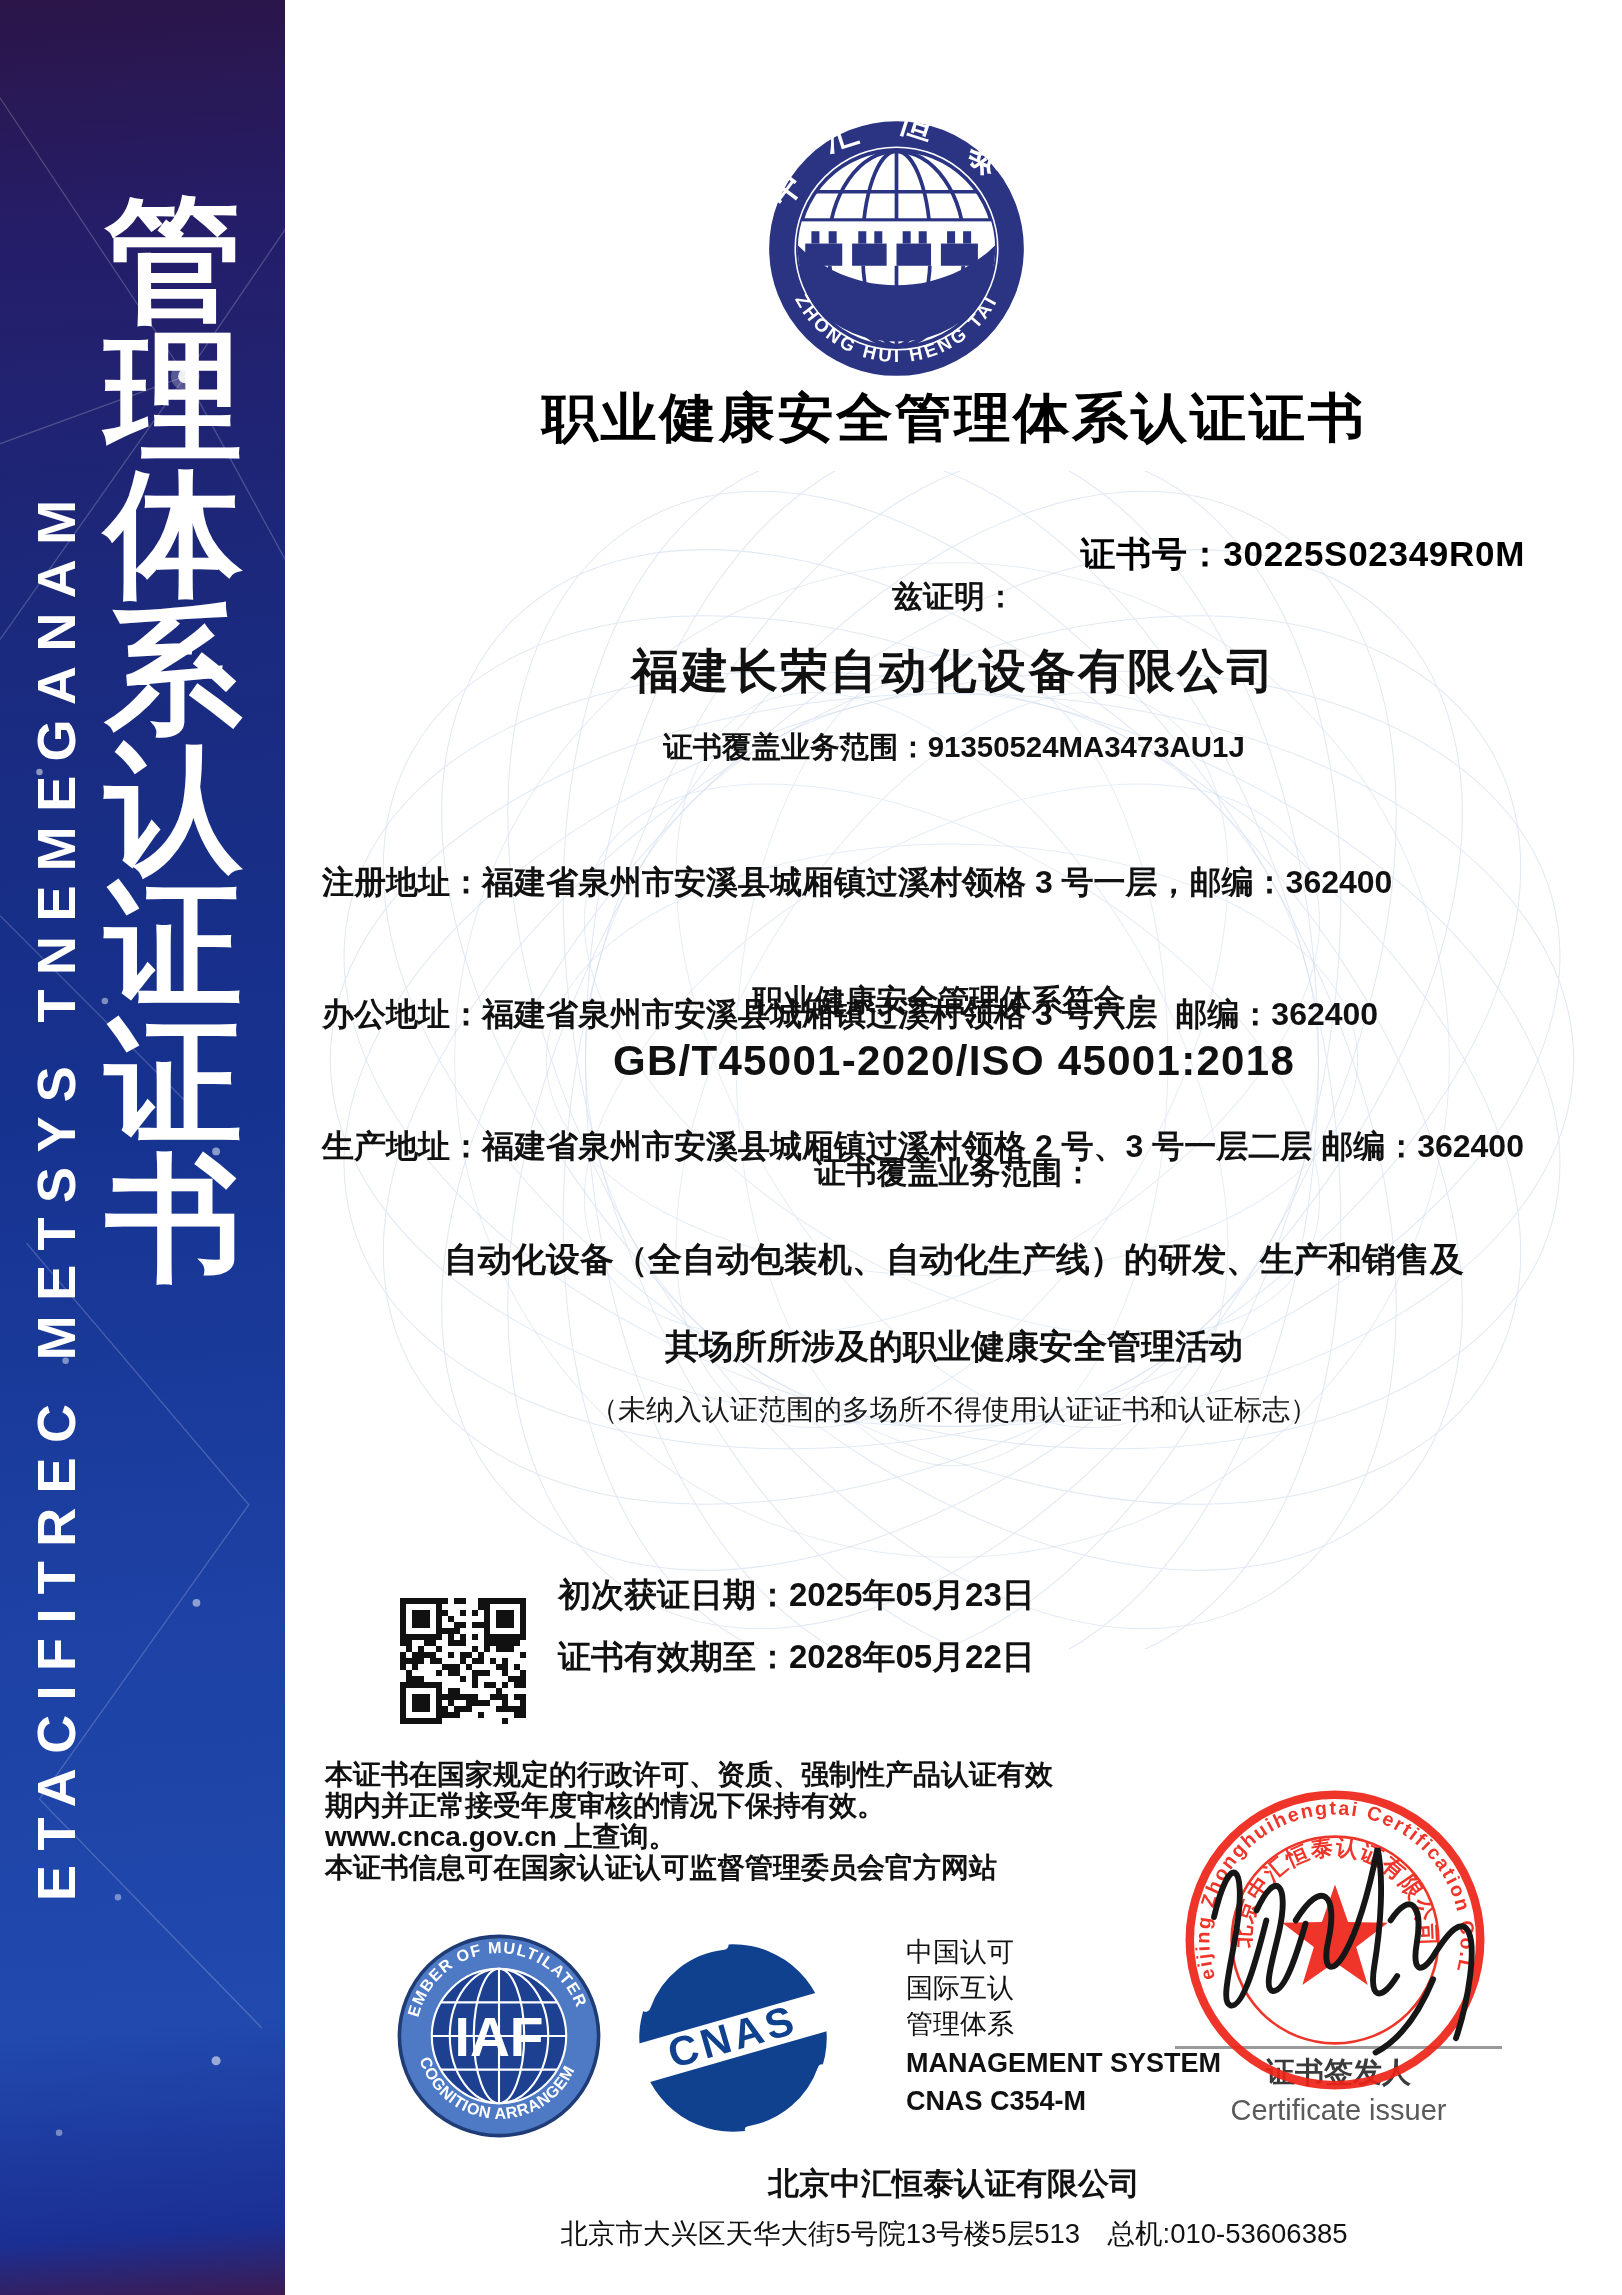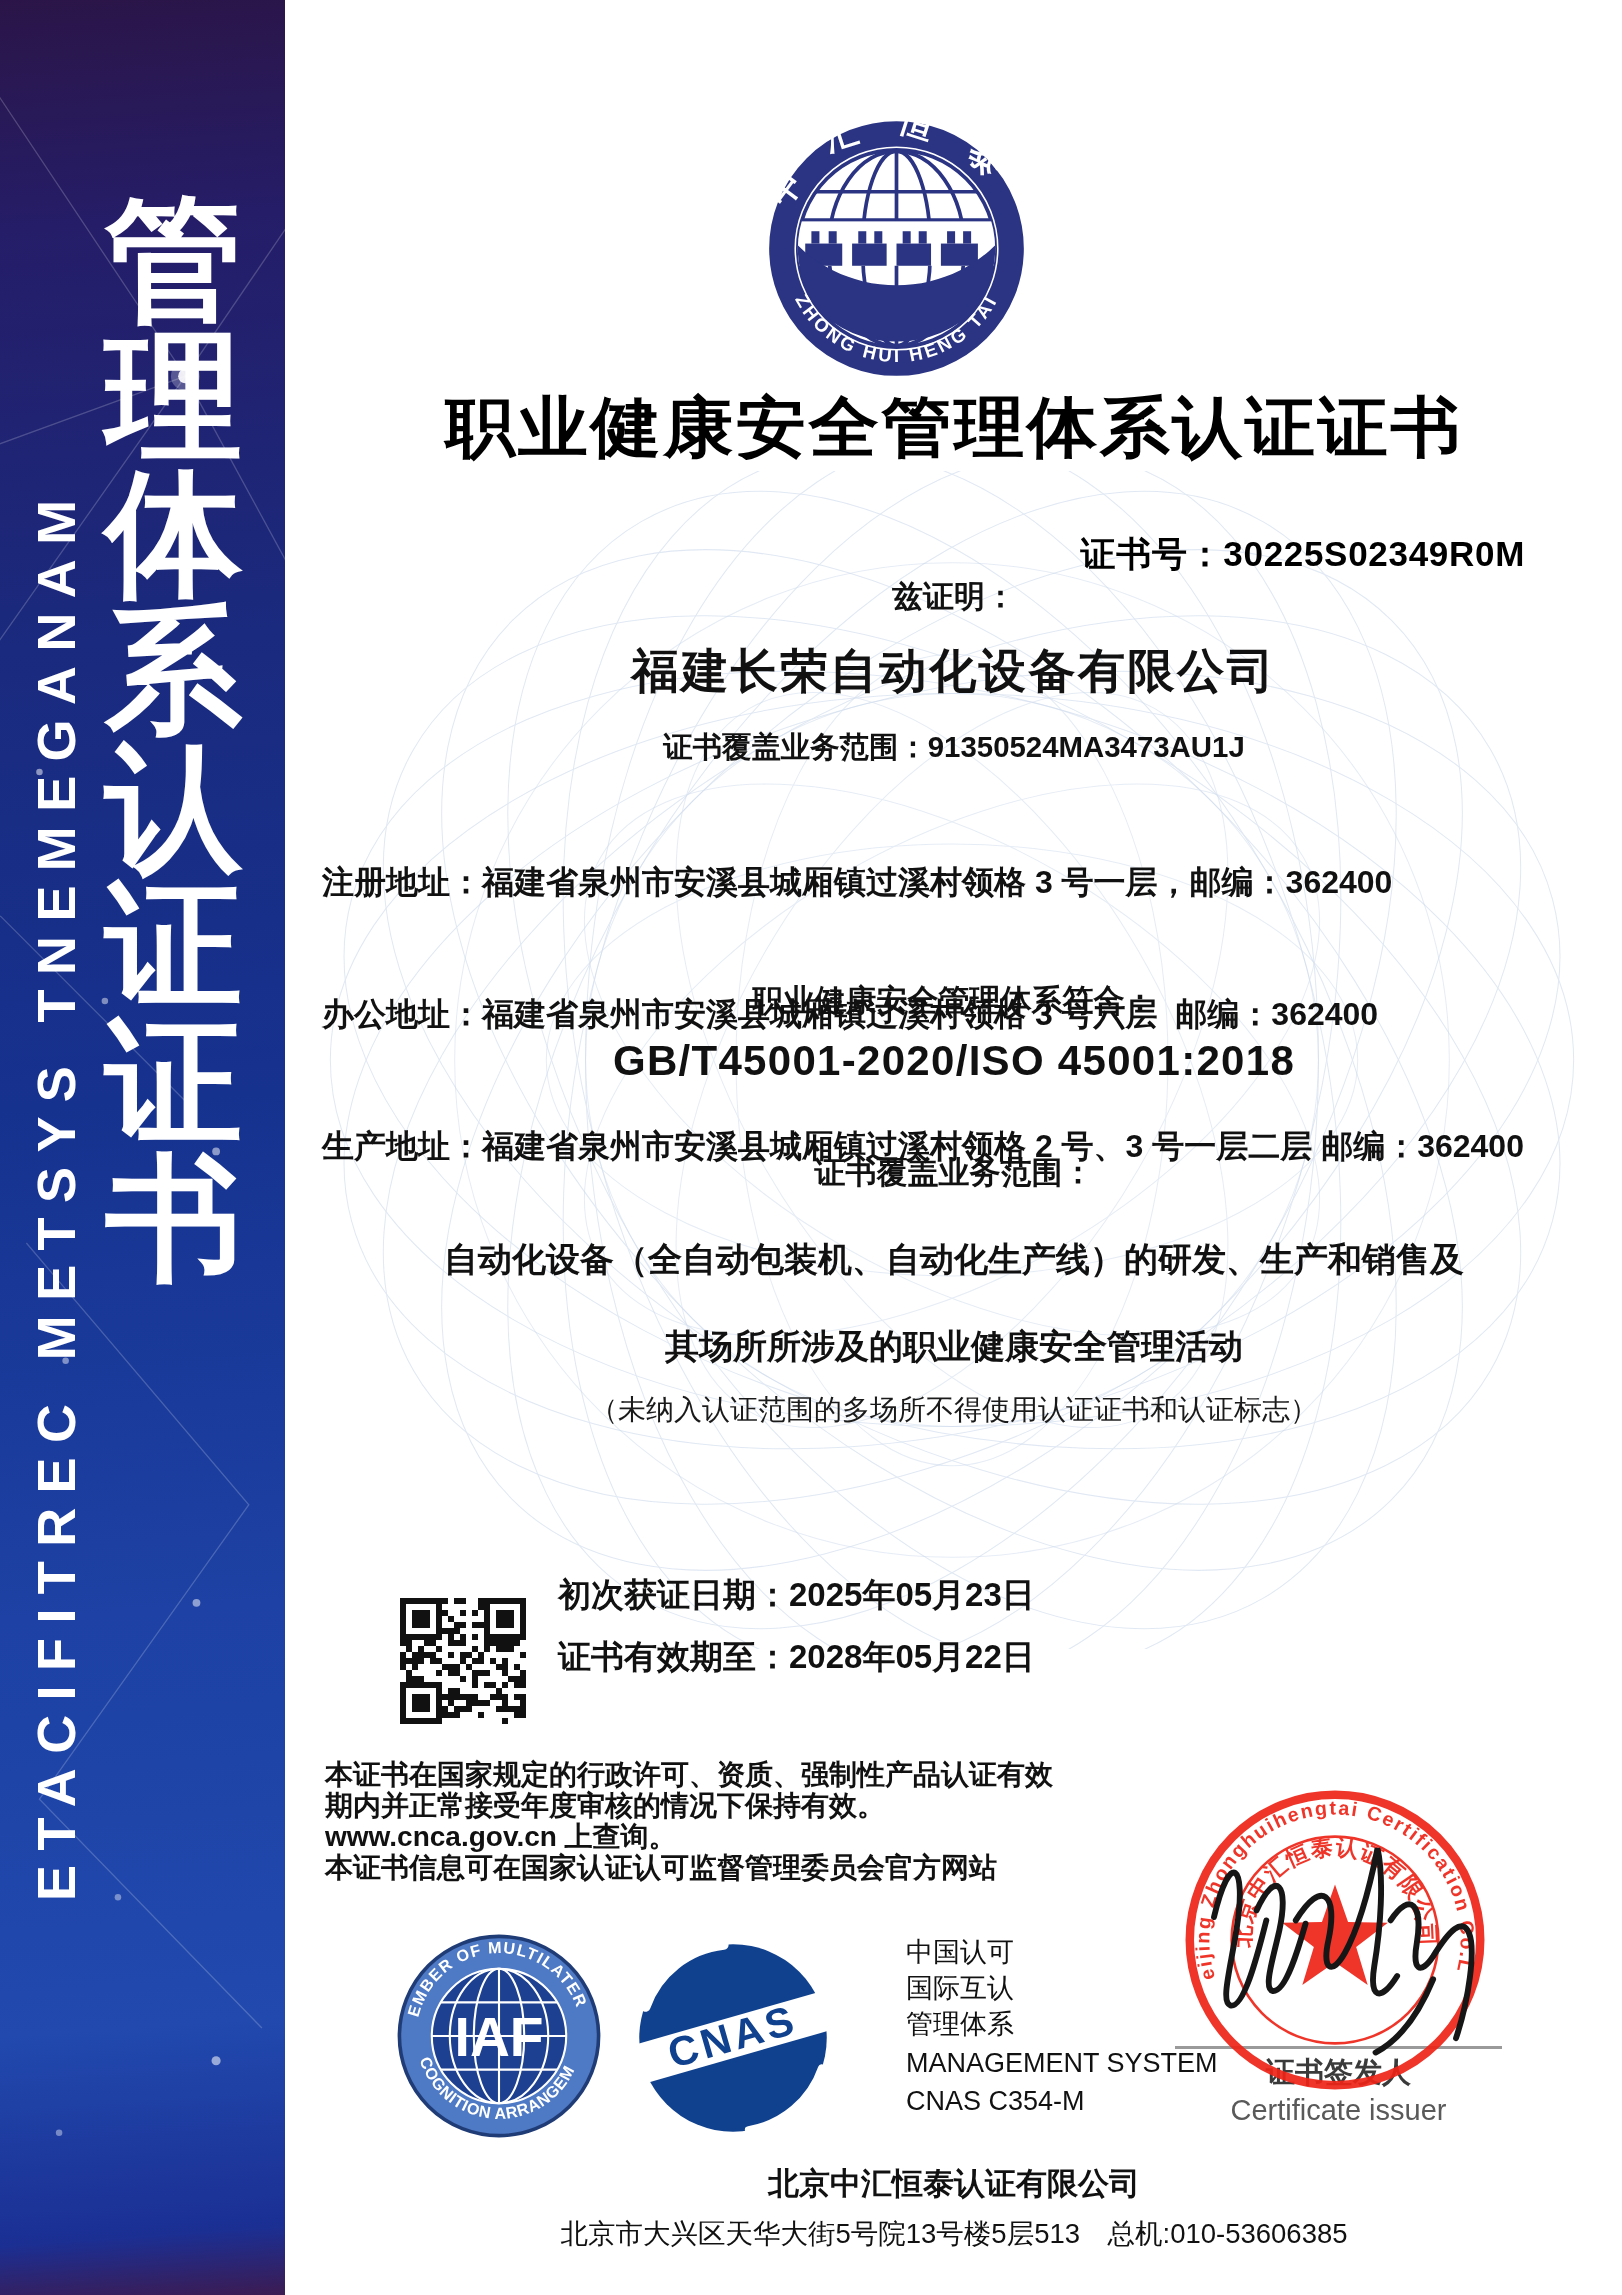--- a/index.html
+++ b/index.html
@@ -25,21 +25,21 @@
   .sidebar-en{
     position:absolute;left:25px;top:1901px;transform:rotate(-90deg);
     transform-origin:0 0;white-space:nowrap;color:#ffffff;
     font-size:54px;font-weight:700;letter-spacing:14.4px;
   }
   
   .guilloche{position:absolute;left:314px;top:471px;pointer-events:none;}
   
   .cblock{position:absolute;left:285px;width:1338px;text-align:center;}
   .logo-wrap{position:absolute;left:767px;top:119px;}
-  .title{top:383px;font-size:66px;font-weight:900;letter-spacing:2.6px;color:#000;}
+  .title{top:383px;font-size:53px;font-weight:900;letter-spacing:2.6px;color:#000;}
   .title>span{display:inline-block;transform:scaleX(1.06);}
   .certno{position:absolute;left:285px;top:531px;width:1240px;text-align:right;
     font-size:35px;font-weight:700;color:#000;letter-spacing:0.7px;}
   .certify{top:576px;font-size:31px;font-weight:600;}
   .company{top:640px;font-size:47px;font-weight:800;letter-spacing:2.6px;}
   .credit{top:728px;font-size:29.4px;font-weight:600;}
   .addresses{position:absolute;left:322px;top:772px;width:1269px;
     font-size:32px;line-height:44px;font-weight:600;text-align:left;white-space:pre-wrap;}
   .stdintro{top:980px;font-size:31px;font-weight:700;}
   .standard{top:1037px;font-size:42px;font-weight:800;letter-spacing:1.3px;}
@@ -50,21 +50,21 @@
   .qr{position:absolute;left:400px;top:1598px;width:126px;height:126px;}
   .dates{position:absolute;left:558px;top:1578px;text-align:left;}
   .dates div{font-size:33px;font-weight:600;line-height:33px;}
   .dates div + div{margin-top:29px;}
   .notice{position:absolute;left:325px;top:1759px;width:785px;text-align:left;
     font-size:28px;line-height:31px;font-weight:600;color:#111;}
   .iaf-wrap{position:absolute;left:397px;top:1934px;}
   .cnas-wrap{position:absolute;left:633px;top:1938px;}
   .accr{position:absolute;left:906px;top:1934px;text-align:left;}
   .accr .cnline{font-size:27px;line-height:36px;font-weight:500;color:#111;}
-  .accr .enline{font-size:27px;line-height:34px;font-weight:400;color:#111;margin-top:3.9px;}
+  .accr .enline{font-size:27px;line-height:34px;font-weight:700;color:#111;margin-top:3.9px;}
   .stamp-wrap{position:absolute;left:1178px;top:1783px;}
   .sigline{position:absolute;left:1175px;top:2046px;width:327px;height:3.3px;background:#9a9a9a;}
   .issuer-cn{position:absolute;left:1175px;top:2053px;width:327px;text-align:center;
     font-size:29px;font-weight:600;color:#3a3a3a;}
   .issuer-en{position:absolute;left:1175px;top:2094px;width:327px;text-align:center;
     font-size:29px;font-weight:400;color:#5a5a5a;}
   .footer-company{top:2163px;font-size:31px;font-weight:600;}
   .footer-addr{top:2216px;font-size:27.5px;font-weight:400;}
 </style>
 </head>

